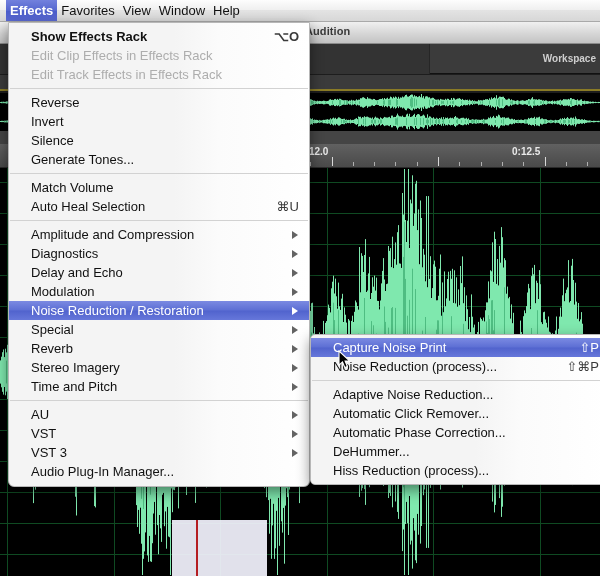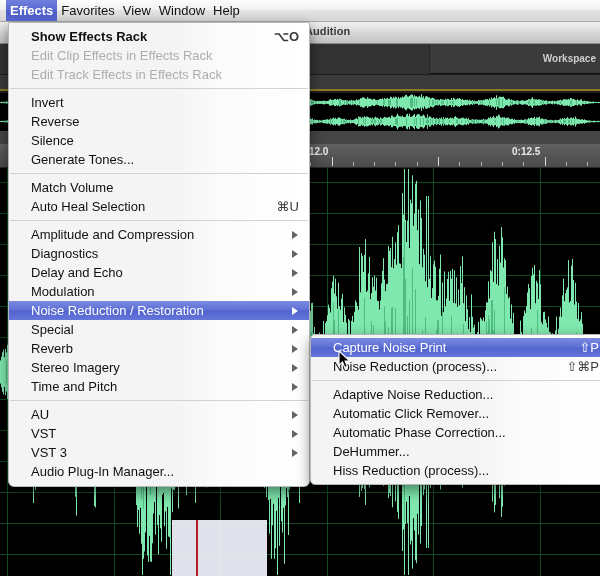--- a/index.html
+++ b/index.html
@@ -2575,24 +2575,24 @@
         <span class="shortcut">⌥O</span>
       </div>
       <div class="menu-row disabled">
         <span class="label">Edit Clip Effects in Effects Rack</span>
       </div>
       <div class="menu-row disabled">
         <span class="label">Edit Track Effects in Effects Rack</span>
       </div>
       <div class="menu-sep"></div>
       <div class="menu-row">
+        <span class="label">Reverse</span>
+      </div>
+      <div class="menu-row">
         <span class="label">Invert</span>
-      </div>
-      <div class="menu-row">
-        <span class="label">Reverse</span>
       </div>
       <div class="menu-row">
         <span class="label">Silence</span>
       </div>
       <div class="menu-row">
         <span class="label">Generate Tones...</span>
       </div>
       <div class="menu-sep"></div>
       <div class="menu-row">
         <span class="label">Match Volume</span>

